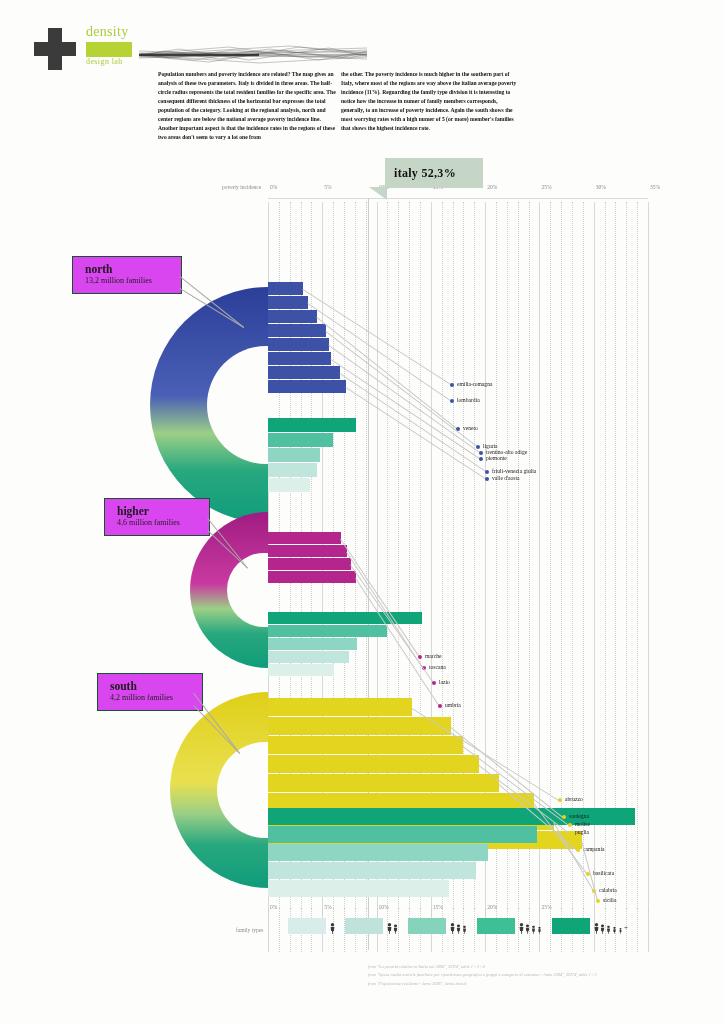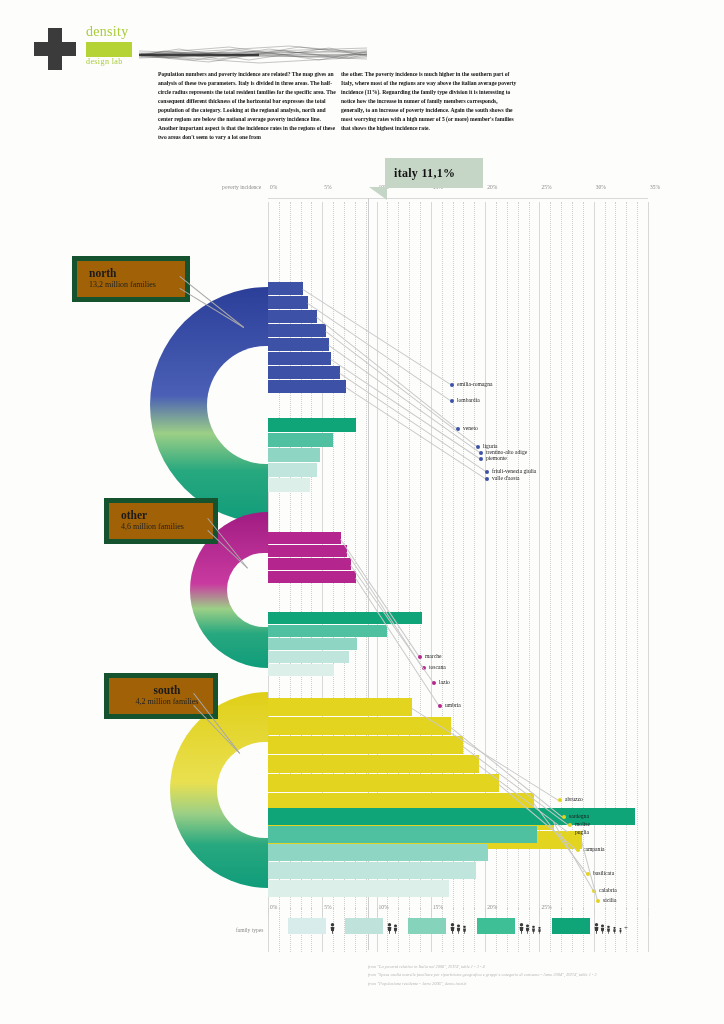--- a/index.html
+++ b/index.html
@@ -46,21 +46,21 @@
   .italy-tail{position:absolute;left:369px;top:27px;width:0;height:0;
               border-left:0 solid transparent;border-right:18px solid #c6d6c6;
               border-bottom:13px solid transparent;}
   .italy-line{position:absolute;left:368px;top:38px;width:1px;height:752px;background:#cdcdcd;}
 
   
   .bar{position:absolute;}
   .halfdisc{position:absolute;border-radius:0 50% 50% 0 / 0 50% 50% 0;}
 
   
-  .callout{position:absolute;background:#a16207;border:5px solid #14532d;}
+  .callout{position:absolute;background:#d946ef;border:1px solid #14532d;}
   .callout .ttl{font-size:11.5px;font-weight:bold;padding:6px 0 1px 12px;}
   .callout .sub{font-size:8px;padding:0 0 6px 12px;color:#222;}
   .leader{position:absolute;height:1px;background:#a8a8a8;transform-origin:0 0;}
 
   
   .rdot{position:absolute;width:4px;height:4px;border-radius:50%;}
   .rlab{position:absolute;font-size:5.6px;color:#1d1d1d;white-space:nowrap;
         font-family:"Liberation Serif",serif;}
   .rline{position:absolute;height:1px;background:#c9c9c9;transform-origin:0 0;}
 
@@ -163,21 +163,21 @@
         <div class="tick" style="left: 324.286px;">5%</div>
         <div class="tick" style="left: 378.571px;">10%</div>
         <div class="tick" style="left: 432.857px;">15%</div>
         <div class="tick" style="left: 487.143px;">20%</div>
         <div class="tick" style="left: 541.429px;">25%</div>
         <div class="tick" style="left: 595.714px;">30%</div>
         <div class="tick" style="left: 650px;">35%</div>
       </div>
 
     <div class="italy-flag">
-      <span>italy 11,1%</span>
+      <span>italy 52,3%</span>
     </div>
     <div class="italy-tail"></div>
     <div class="italy-line"></div>
 
     <div id="bars">
         <div class="halfdisc" style="left: 150px; top: 127px; width: 118px; height: 236px; border-radius: 118px 0px 0px 118px; background: linear-gradient(rgb(43, 63, 153) 0%, rgb(74, 95, 181) 46%, rgb(156, 207, 134) 62%, rgb(39, 168, 127) 78%, rgb(16, 156, 122) 100%);"></div>
         <div class="" style="left: 206.64px; top: 186px; width: 65.36px; height: 118px; background: rgb(253, 253, 252); border-radius: 59px 0px 0px 59px; position: absolute;"></div>
         <div class="bar" style="left: 268px; top: 122px; width: 34.7429px; height: 13.4px; background: rgb(61, 82, 166);"></div>
         <div class="bar" style="left: 268px; top: 136px; width: 40.1714px; height: 13.4px; background: rgb(61, 82, 166);"></div>
         <div class="bar" style="left: 268px; top: 150px; width: 48.8571px; height: 13.4px; background: rgb(61, 82, 166);"></div>
@@ -279,24 +279,24 @@
         <div class="rline" style="left: 581.771px; top: 680.5px; width: 62.6388px; transform: rotate(74.9844deg);"></div>
         <div class="rdot" style="left: 596px; top: 739px; background: rgb(227, 212, 31);"></div>
         <div class="rlab" style="left: 603px; top: 737px;">sicilia</div>
       </div>
 
     <div class="callout" id="co-north" style="left:72px;top:96px;width:108px;height:36px;">
       <div class="ttl">north</div>
       <div class="sub">13,2 million families</div>
     </div>
     <div class="callout" id="co-center" style="left:104px;top:338px;width:104px;height:36px;">
-      <div class="ttl">other</div>
+      <div class="ttl">higher</div>
       <div class="sub">4,6 million families</div>
     </div>
-    <div class="callout" id="co-south" style="left:104px;top:513px;width:104px;height:36px;text-align:center;">
+    <div class="callout" id="co-south" style="left:97px;top:513px;width:104px;height:36px;">
       <div class="ttl">south</div>
       <div class="sub">4,2 million families</div>
     </div>
     <div id="callout-leaders">
         <div class="leader" style="left: 180px; top: 128px; width: 74.9466px; transform: rotate(31.3571deg);"></div>
         <div class="leader" style="left: 180px; top: 116px; width: 81.8352px; transform: rotate(38.5505deg);"></div>
         <div class="leader" style="left: 208px; top: 370px; width: 55.1725px; transform: rotate(43.5312deg);"></div>
         <div class="leader" style="left: 208px; top: 358px; width: 64.0312px; transform: rotate(51.3402deg);"></div>
         <div class="leader" style="left: 194px; top: 545px; width: 66.4831px; transform: rotate(46.2189deg);"></div>
         <div class="leader" style="left: 194px; top: 533px; width: 75.6042px; transform: rotate(52.5238deg);"></div>

